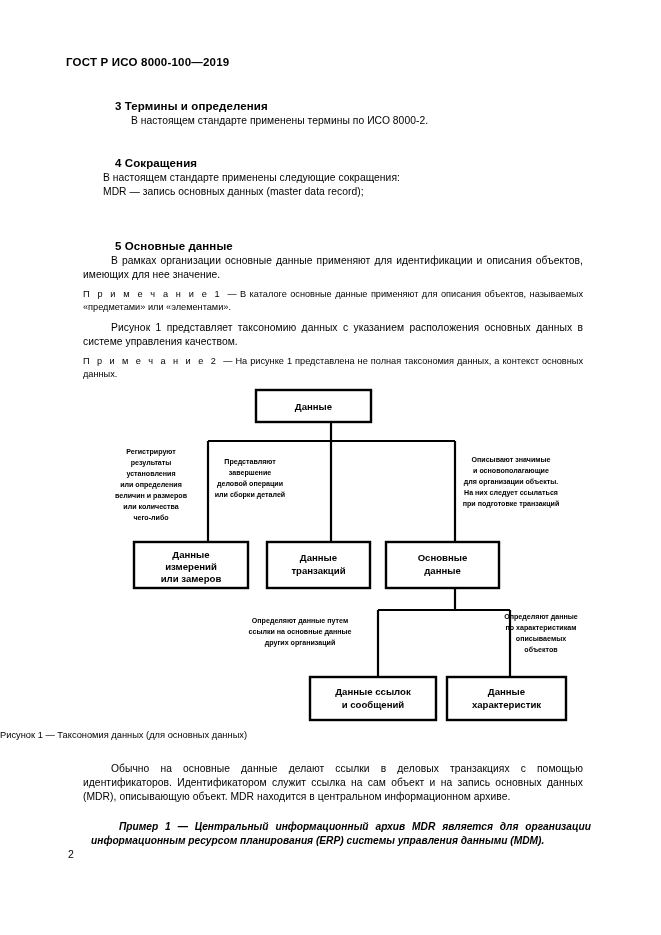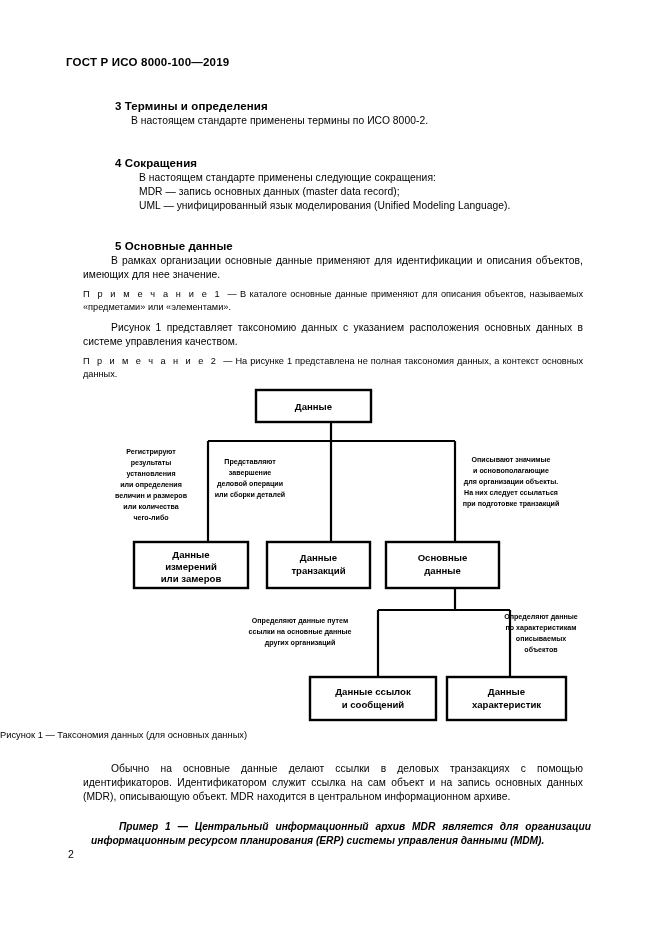--- a/index.html
+++ b/index.html
@@ -49,21 +49,21 @@
     font-size: 10.3px;
     line-height: 14.2px;
     margin: 0;
     text-align: justify;
     letter-spacing: 0.05px;
   }
   p.nojust { text-align: left; }
   .indent { text-indent: 28px; }
 
   .p-terms { position: absolute; left: 20px; top: 26px; width: 470px; }
-  .p-abbr { position: absolute; left: 20px; top: 83px; width: 470px; margin-left: 36px; }
+  .p-abbr { position: absolute; left: 20px; top: 83px; width: 470px; }
   .p-md1 { position: absolute; left: 0px; top: 166px; width: 500px; }
   .note1 { position: absolute; left: 0px; top: 200px; width: 500px; }
   .p-md2 { position: absolute; left: 0px; top: 233px; width: 500px; }
   .note2 { position: absolute; left: 0px; top: 267px; width: 500px; }
 
   p.note {
     font-size: 9.2px;
     line-height: 13px;
     margin: 0;
     text-align: justify;
@@ -133,21 +133,20 @@
 
   <div class="content">
 
     <h2 class="section sec3">3 Термины и определения</h2>
     <p class="body nojust p-terms indent">В настоящем стандарте применены термины по ИСО 8000-2.</p>
 
     <h2 class="section sec4">4 Сокращения</h2>
     <div class="p-abbr">
       <p class="body nojust">В настоящем стандарте применены следующие сокращения:</p>
       <p class="body nojust">MDR — запись основных данных (master data record);</p>
-      <p class="body nojust">UML — унифицированный язык моделирования (Unified Modeling Language).</p>
     </div>
 
     <h2 class="section sec5">5 Основные данные</h2>
 
     <p class="body p-md1 indent">В рамках организации основные данные применяют для идентификации и описания объектов, имеющих для нее значение.</p>
 
     <p class="note note1">
       <span class="note-lead">П р и м е ч а н и е  1 </span><span>— В каталоге основные данные применяют для описания объектов, называемых «предметами» или «элементами».</span>
     </p>
 

